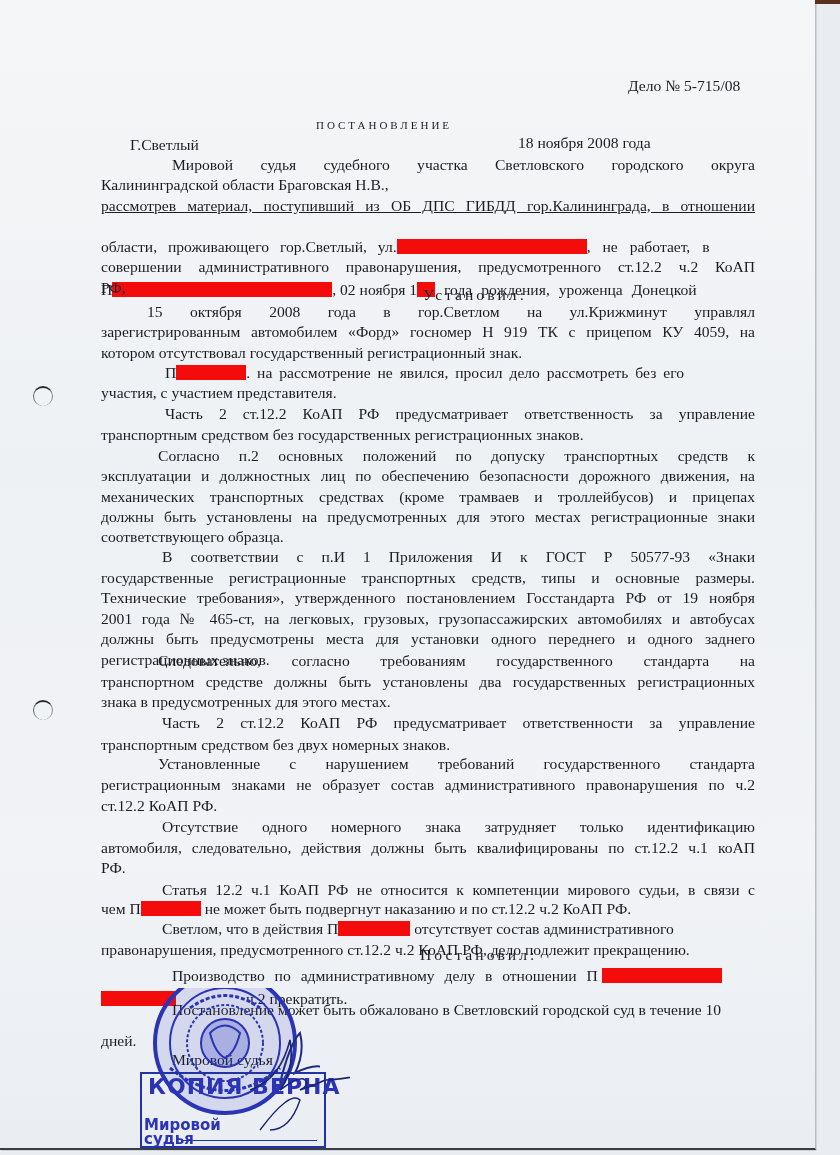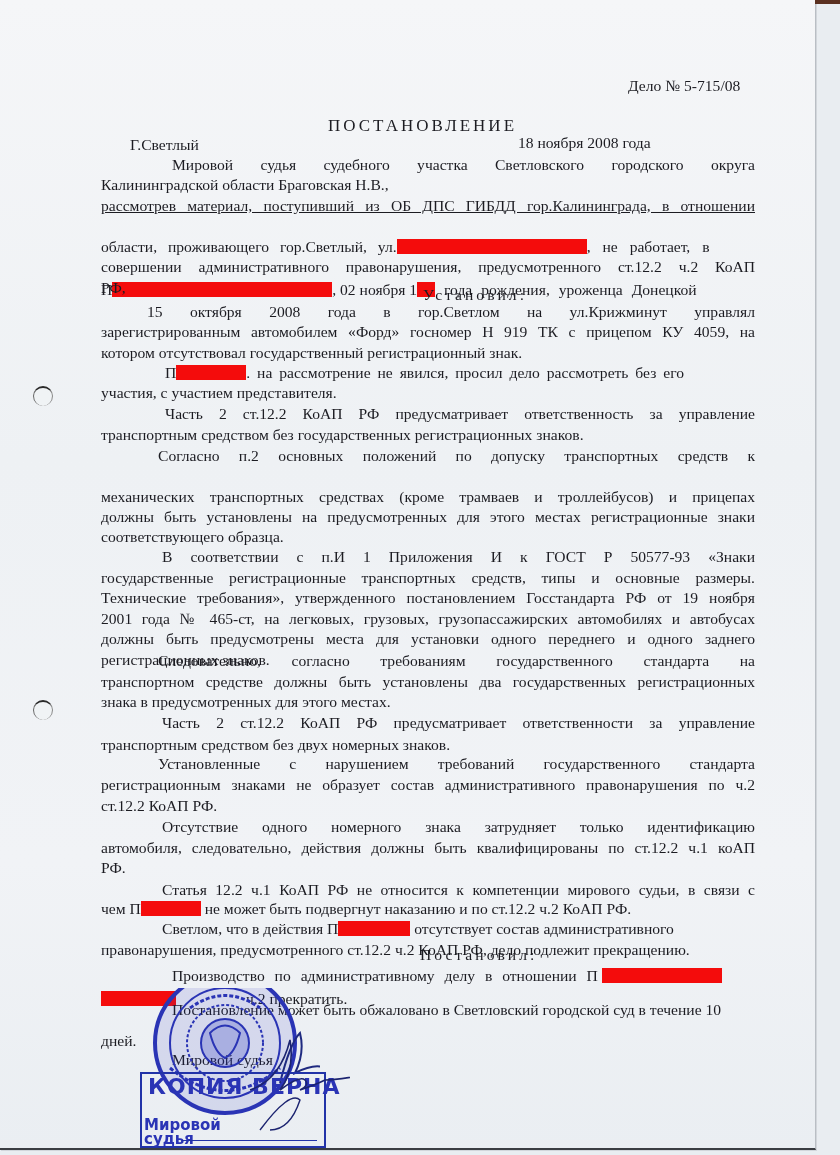--- a/index.html
+++ b/index.html
@@ -56,21 +56,21 @@
 </style>
 </head>
 <body>
 
 <div class="page">
   <div class="hole" style="left:33px; top:386px;"></div>
   <div class="hole" style="left:33px; top:700px;"></div>
 
   <div class="line" style="left:628px; width:130px; top:76px;">Дело № 5-715/08</div>
 
-  <div class="line center-spaced" style="left:328px; width:220px; top:116px; font-size:17px;">ПОСТАНОВЛЕНИЕ</div>
+  <div class="line center-spaced" style="left:316px; width:220px; top:116px; font-size:11px;">ПОСТАНОВЛЕНИЕ</div>
 
   <div class="line" style="left:130px; width:120px; top:135px;">Г.Светлый</div>
   <div class="line" style="left:518px; width:200px; top:133px;">18 ноября 2008 года</div>
 
   <div class="line just" style="left:172px; width:583px; top:155px;">Мировой судья   судебного участка Светловского городского округа</div>
   <div class="line" style="top:175px;">Калининградской области Браговская Н.В.,</div>
   <div class="line just" style="top:196px;text-decoration:underline;">рассмотрев материал, поступивший из ОБ ДПС ГИБДД гор.Калининграда, в отношении</div>
   <div class="line" style="top:232px;margin-top:48px;">
     <span>П</span><span class="redact" style="width:220px;"></span><span>, 02 ноября 1</span><span class="redact" style="width:18px;"></span><span style="word-spacing:5px;"> года рождения, уроженца Донецкой</span>
   </div>
@@ -88,20 +88,21 @@
 
   <div class="line" style="left:165px; width:590px; top:363px;">
     <span>П</span><span class="redact" style="width:70px;"></span><span style="word-spacing:3px;">. на рассмотрение не явился, просил дело рассмотреть без его</span>
   </div>
   <div class="line" style="top:383px;">участия, с участием представителя.</div>
 
   <div class="line just" style="left:165px; width:590px; top:404px;">Часть 2 ст.12.2 КоАП РФ предусматривает ответственность за управление</div>
   <div class="line" style="top:425px;">транспортным средством без  государственных регистрационных знаков.</div>
 
   <div class="line just" style="left:158px; width:597px; top:446px;">Согласно п.2 основных положений по допуску транспортных средств к</div>
+  <div class="line just" style="top:466px;">эксплуатации и  должностных лиц по обеспечению безопасности дорожного движения, на</div>
   <div class="line just" style="top:487px;">механических транспортных средствах (кроме трамваев и троллейбусов) и прицепах</div>
   <div class="line" style="top:527px;">соответствующего образца.</div>
   <div class="line just" style="top:507px;">должны быть установлены на предусмотренных для этого местах регистрационные знаки</div>
 
   <div class="line just" style="left:162px; width:593px; top:547px;">В соответствии с п.И 1 Приложения И к ГОСТ Р 50577-93 «Знаки</div>
   <div class="line just" style="top:568px;">государственные регистрационные транспортных средств, типы и основные размеры.</div>
   <div class="line just" style="top:588px;">Технические требования», утвержденного постановлением Госстандарта РФ от 19 ноября</div>
   <div class="line just" style="top:609px;">2001 года № 465-ст, на легковых, грузовых, грузопассажирских автомобилях и автобусах</div>
   <div class="line just" style="top:629px;">должны быть предусмотрены места для установки одного переднего и одного заднего</div>
   <div class="line" style="top:650px;">регистрационных знаков.</div>

